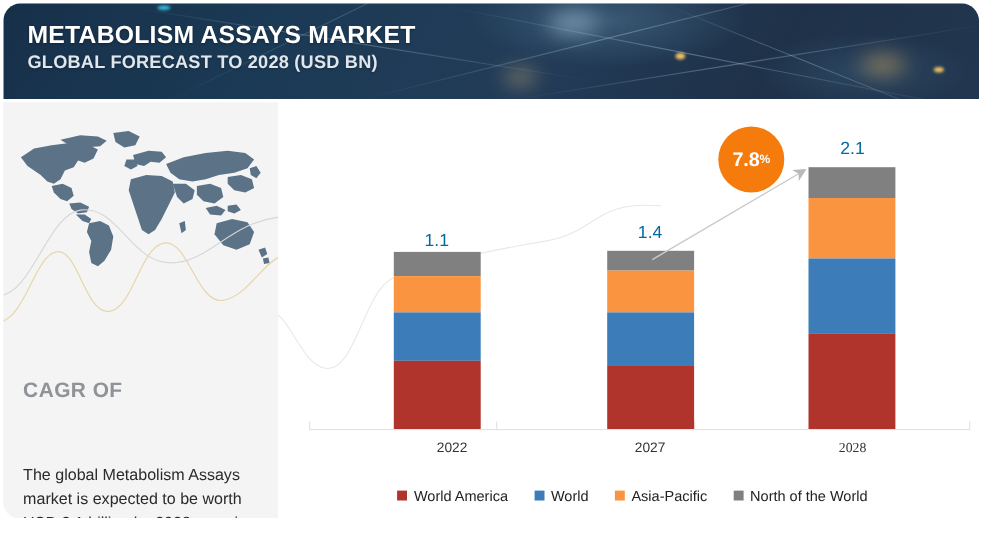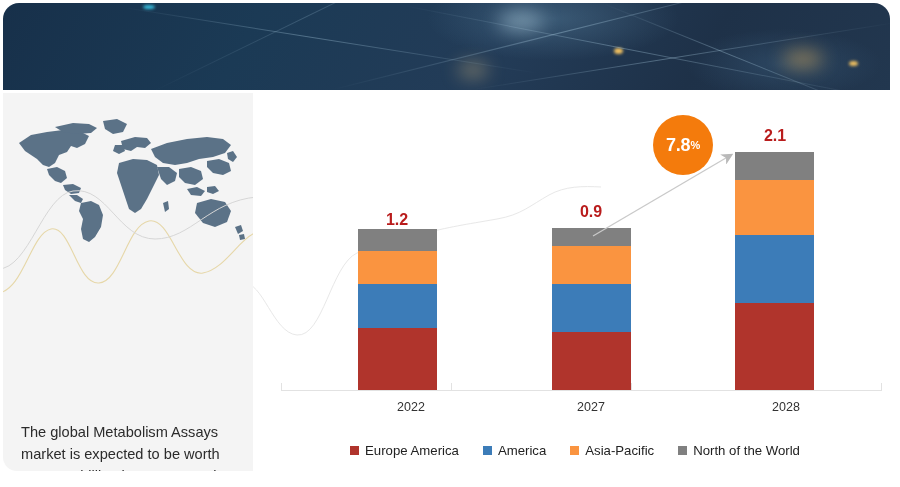--- a/index.html
+++ b/index.html
@@ -166,23 +166,23 @@
     position: absolute;
     bottom: 97px;
     width: 79px;
   }
   .seg { width: 100%; }
 
   .bar-value {
     position: absolute;
     width: 90px;
     text-align: center;
-    color: #b91c1c;
+    color: #0369a1;
     font-size: 16px;
-    font-weight: bold;
+    font-weight: normal;
   }
   .cat-label {
     position: absolute;
     top: 307px;
     width: 110px;
     text-align: center;
     color: #333333;
     font-size: 12.5px;
   }
 
@@ -244,20 +244,24 @@
   <div class="hdr-dot" style="left:611px; top:45px; width:9px; height:6px; background:#f0c060;"></div>
   <div class="hdr-dot" style="left:846px; top:58px; width:9px; height:5px; background:#f0c060;"></div>
 
   <div class="hdr-streak" style="left:120px; top:4px; width:420px; transform:rotate(9deg);"></div>
   <div class="hdr-streak" style="left:330px; top:86px; width:520px; transform:rotate(-14deg);"></div>
   <div class="hdr-streak" style="left:400px; top:2px; width:500px; transform:rotate(11deg);"></div>
   <div class="hdr-streak" style="left:470px; top:86px; width:430px; transform:rotate(-9deg);"></div>
   <div class="hdr-streak" style="left:600px; top:0px; width:300px; transform:rotate(22deg);"></div>
   <div class="hdr-streak" style="left:150px; top:88px; width:380px; transform:rotate(-26deg); opacity:0.6;"></div>
 
+  <div class="hdr-text">
+    <div class="hdr-title">METABOLISM ASSAYS MARKET</div>
+    <div class="hdr-sub">GLOBAL FORECAST TO 2028 (USD BN)</div>
+  </div>
 </div>
 
 <div class="sidebar">
 
   <div class="map-wrap">
     <svg viewBox="0 0 236 130" width="236" height="130" aria-hidden="true">
       <g fill="#5b7287">
 
         <path d="M8,28 L20,20 L36,17 L52,15 L68,16 L78,21 L74,29 L66,33 L60,31 L56,37 L48,40 L44,48 L38,52 L32,50 L26,44 L20,40 L14,36 Z"></path>
         <path d="M44,12 L62,8 L78,9 L86,13 L80,18 L66,19 L52,17 Z"></path>
@@ -295,20 +299,21 @@
     </svg>
   </div>
 
   <div class="sine-wrap">
     <svg viewBox="0 0 250 140" width="250" height="140" aria-hidden="true">
       <path d="M-5,120 C20,118 28,60 48,56 C68,52 74,112 96,110 C118,108 124,52 146,48 C168,44 176,104 200,100 C222,96 236,66 252,60" fill="none" stroke="#e6d7a8" stroke-width="1.1"></path>
       <path d="M-5,96 C26,96 40,22 70,18 C104,13 116,66 152,66 C188,66 206,28 254,24" fill="none" stroke="#d6d6d6" stroke-width="1"></path>
     </svg>
   </div>
 
+  <div class="cagr-of">CAGR OF</div>
 
   <div class="side-body">The global Metabolism Assays market is expected to be worth USD 2.1 billion by 2028, growing at a CAGR of 7.8% during the forecast period.</div>
 </div>
 
 <div class="chart">
 
   <svg class="chart-bg" viewBox="0 0 644 330" aria-hidden="true">
     <path d="M-10,190 C10,188 20,240 44,242 C70,244 78,172 104,160 C128,149 140,148 164,142 C200,133 210,132 244,126 C268,122 278,112 296,102 C312,93 330,93 348,94" fill="none" stroke="#e8e8e8" stroke-width="1"></path>
   </svg>
 
@@ -318,63 +323,63 @@
   <div class="tick" style="left:378px;"></div>
   <div class="tick" style="left:558px;"></div>
   <div class="tick" style="left:628px;"></div>
 
   <div class="bar" style="left:105px;">
     <div class="seg" style="height:22px; background:#808080;"></div>
     <div class="seg" style="height:33px; background:#fa9440;"></div>
     <div class="seg" style="height:44px; background:#3c7cb8;"></div>
     <div class="seg" style="height:62px; background:#b0342c;"></div>
   </div>
-  <div class="bar-value" style="left:99px; top:118px;">1.2</div>
+  <div class="bar-value" style="left:99px; top:118px;">1.1</div>
   <div class="cat-label" style="left:103px;">2022</div>
 
   <div class="bar" style="left:299px;">
     <div class="seg" style="height:18px; background:#808080;"></div>
     <div class="seg" style="height:38px; background:#fa9440;"></div>
     <div class="seg" style="height:48px; background:#3c7cb8;"></div>
     <div class="seg" style="height:58px; background:#b0342c;"></div>
   </div>
-  <div class="bar-value" style="left:293px; top:110px;">0.9</div>
+  <div class="bar-value" style="left:293px; top:110px;">1.4</div>
   <div class="cat-label" style="left:283px;">2027</div>
 
   <div class="bar" style="left:482px;">
     <div class="seg" style="height:28px; background:#808080;"></div>
     <div class="seg" style="height:55px; background:#fa9440;"></div>
     <div class="seg" style="height:68px; background:#3c7cb8;"></div>
     <div class="seg" style="height:87px; background:#b0342c;"></div>
   </div>
   <div class="bar-value" style="left:477px; top:34px;">2.1</div>
-  <div class="cat-label" style="left:478px;">2028</div>
+  <div class="cat-label" style="left:467px;font-family:Liberation Serif, serif;">2028</div>
 
   <svg class="arrow-svg" viewBox="0 0 644 330" aria-hidden="true">
     <defs>
       <marker id="ah" markerWidth="9" markerHeight="9" refX="7" refY="4.5" orient="auto">
         <path d="M0,0 L9,4.5 L0,9 L2.6,4.5 Z" fill="#b9b9b9"></path>
       </marker>
     </defs>
     <line x1="340" y1="143" x2="478" y2="62" stroke="#c9c9c9" stroke-width="1.3" marker-end="url(#ah)"></line>
   </svg>
 
   <div class="bubble">
       <span>7.8</span>
       <span class="pct">%</span>
     </div>
 
   <div class="legend">
     <div class="legend-item">
       <span class="legend-swatch" style="background:#b0342c;"></span>
-      <span>Europe America</span>
+      <span>World America</span>
     </div>
     <div class="legend-item">
       <span class="legend-swatch" style="background:#3c7cb8;"></span>
-      <span>America</span>
+      <span>World</span>
     </div>
     <div class="legend-item">
       <span class="legend-swatch" style="background:#fa9440;"></span>
       <span>Asia-Pacific</span>
     </div>
     <div class="legend-item">
       <span class="legend-swatch" style="background:#808080;"></span>
       <span>North of the World</span>
     </div>
   </div>

